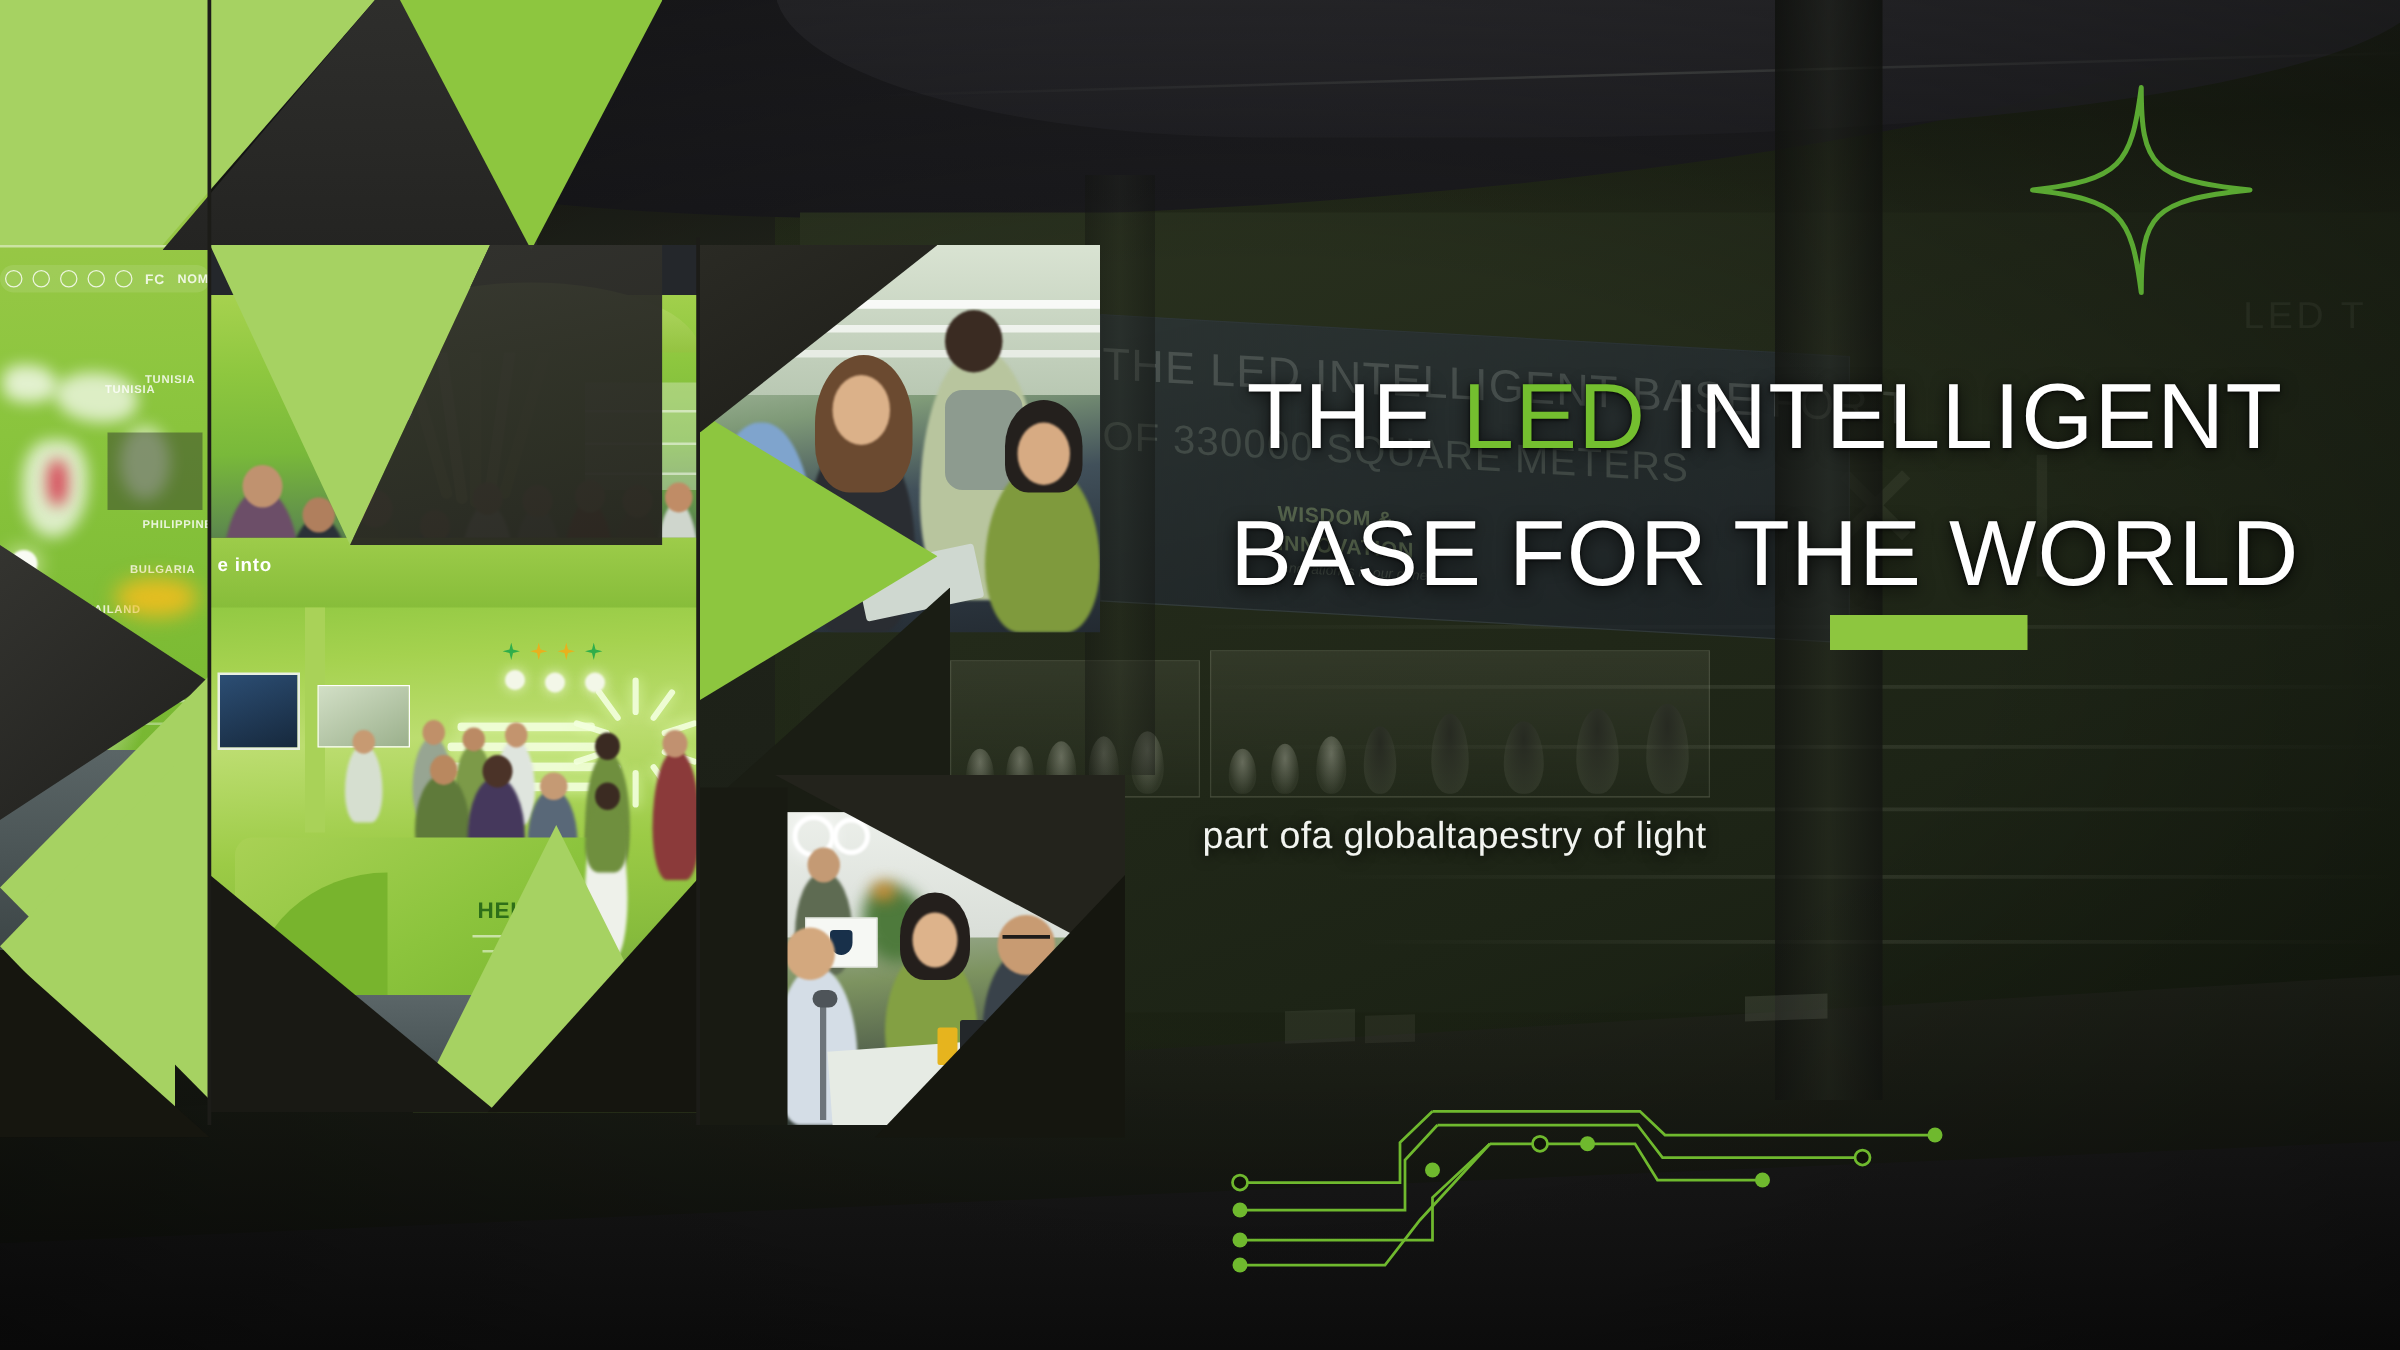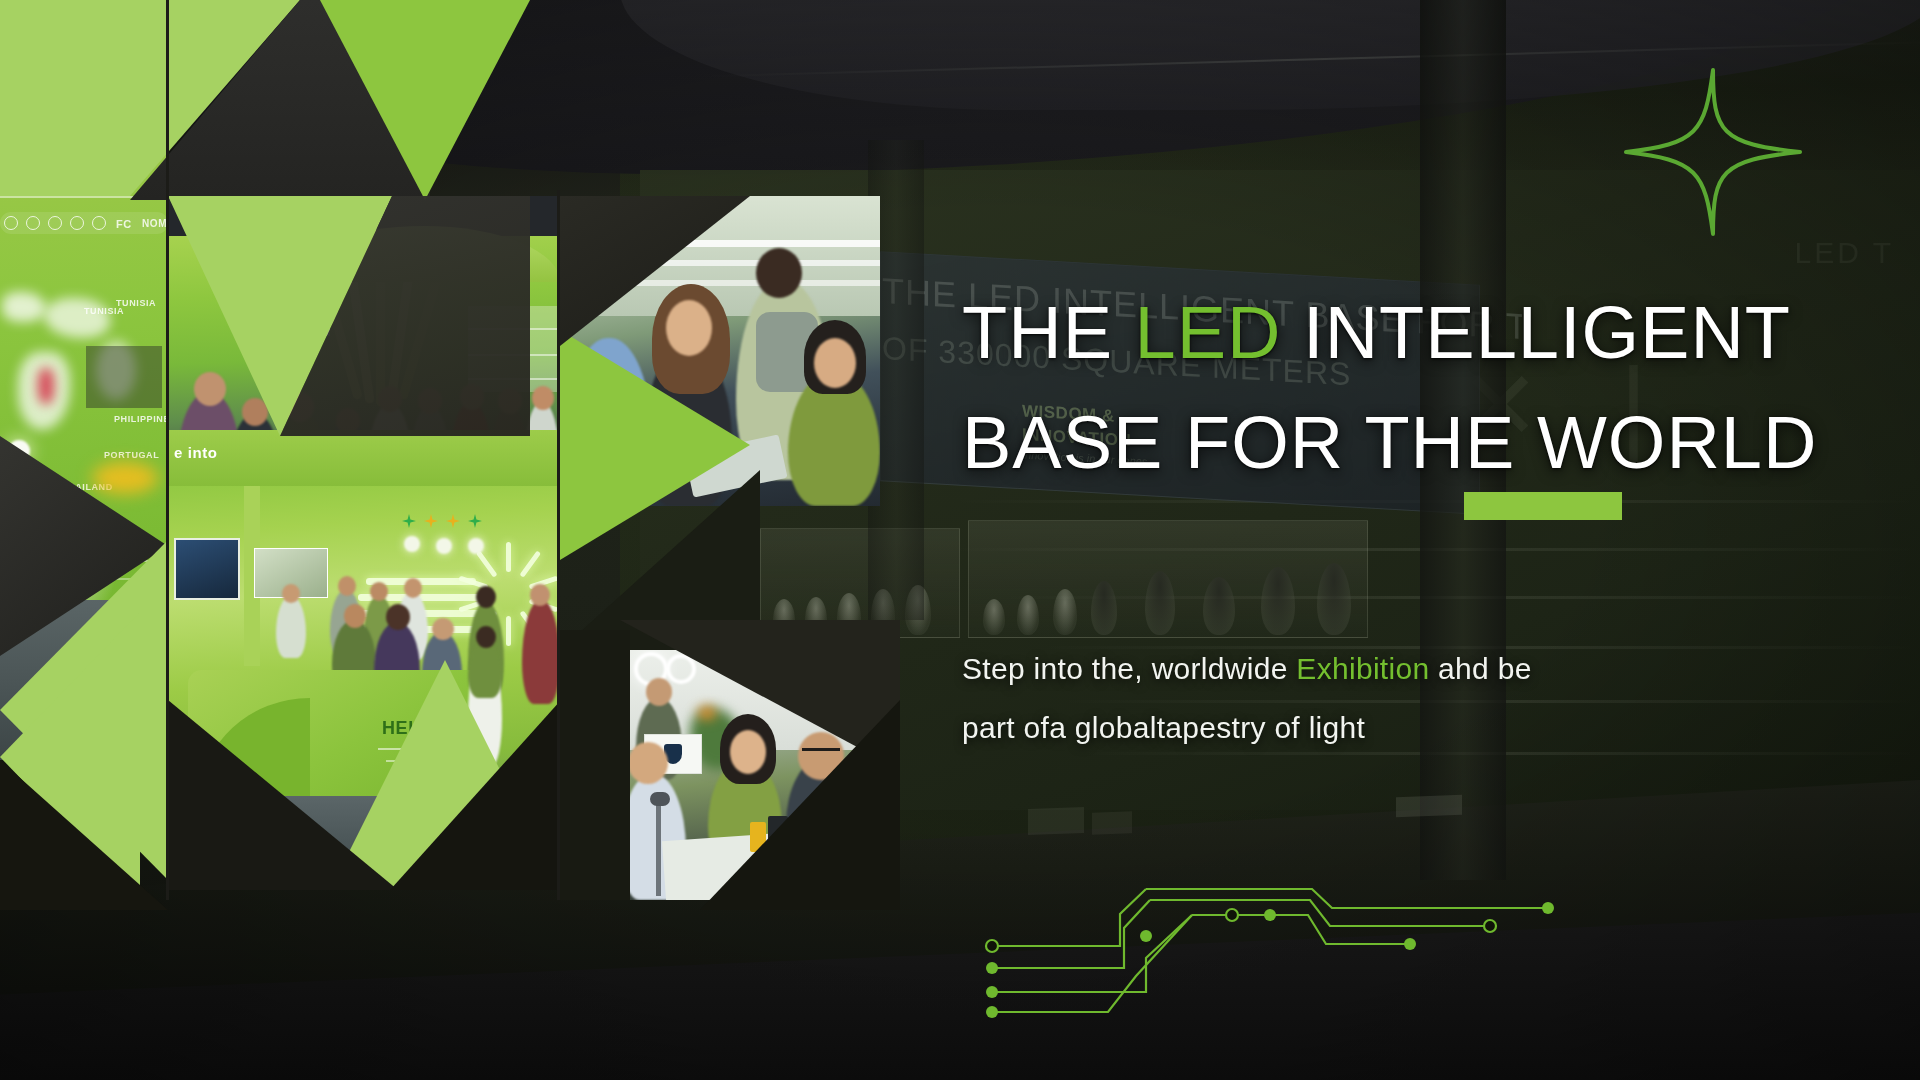--- a/index.html
+++ b/index.html
@@ -144,21 +144,21 @@
   
   .headline{
     position:absolute; left:962px; top:278px; width:900px;
     font-size:74px; line-height:1.48;
     font-weight:400; letter-spacing:1px;
     color:#ffffff;
     text-shadow:0 3px 14px rgba(0,0,0,.75), 0 1px 3px rgba(0,0,0,.9);
     font-family:"Liberation Sans",sans-serif;
     white-space:nowrap;
   }
-  .headline .ln{ display:block; }
+  .headline .ln{ display:block;text-align:center; }
   .headline .accent{ color:#74bf2f; }
   .hl-bar{
     position:absolute; left:1464px; top:492px; width:158px; height:28px;
     background:#8dc63f; z-index:1;
   }
   .hl2{ position:relative; z-index:2; }
 
   .subtitle{
     position:absolute; left:962px; top:640px; width:880px;
     font-size:30px; line-height:1.95; font-weight:300;
@@ -259,21 +259,21 @@
       <div class="tritext" style="left:142px;top:218px;font-size:10px;">NOM</div>
 
       <div class="blob" style="left:2px;top:292px;width:44px;height:30px;background:rgba(255,255,255,.75);border-radius:40% 60% 50% 45%;"></div>
       <div class="blob" style="left:44px;top:298px;width:66px;height:40px;background:rgba(255,255,255,.70);border-radius:45% 55% 40% 60%;"></div>
       <div class="blob" style="left:18px;top:352px;width:52px;height:78px;background:rgba(255,255,255,.72);border-radius:45% 40% 60% 50%;"></div>
       <div class="blob" style="left:38px;top:368px;width:16px;height:36px;background:#d64a5a;border-radius:40%;"></div>
       <div class="blob" style="left:96px;top:340px;width:40px;height:60px;background:rgba(255,255,255,.55);border-radius:50%;"></div>
       <div class="tritext" style="left:84px;top:306px;">TUNISIA</div>
       <div class="tritext" style="left:116px;top:298px;">TUNISIA</div>
       <div class="tritext" style="left:114px;top:414px;">PHILIPPINES</div>
-      <div class="tritext" style="left:104px;top:450px;">PORTUGAL</div>
+      <div class="tritext" style="left:104px;top:450px;">BULGARIA</div>
       <div class="tritext" style="left:62px;top:482px;">THAILAND</div>
       <div class="blob" style="left:92px;top:462px;width:66px;height:32px;background:rgba(240,190,30,.9);border-radius:50%;filter:blur(8px);"></div>
 
       <div class="strip" style="left:86px;top:346px;width:76px;height:62px;background:rgba(40,44,40,.45);"></div>
 
       <div class="strip" style="left:4px;top:468px;width:30px;height:72px;background:#f4f6f1;"></div>
       <div class="strip" style="left:2px;top:538px;width:44px;height:30px;background:#eef0ea;"></div>
       <div class="head" style="left:8px;top:440px;width:22px;height:22px;background:#f9fbf4;box-shadow:0 0 18px rgba(250,255,225,.9);"></div>
 
       <div class="strip" style="left:0;top:196px;width:168px;height:2px;background:rgba(255,255,255,.5);"></div>
@@ -512,21 +512,20 @@
   </div>
 
   <div class="hl-bar"></div>
 
   <div class="headline">
     <span class="ln"><span>THE </span><span class="accent">LED</span><span> INTELLIGENT</span></span>
     <span class="ln hl2">BASE FOR THE WORLD</span>
   </div>
 
   <div class="subtitle">
-    <span class="sl"><span>Step into the, worldwide </span><span class="accent">Exhibition</span><span> ahd be</span></span>
     <span class="sl">part ofa globaltapestry of light</span>
   </div>
 
   <div class="sparkle">
     <svg width="190" height="180" viewBox="0 0 190 180" fill="none">
       <path d="M95 8 C95 70, 103 82, 182 90 C103 98, 95 110, 95 172 C87 110, 79 98, 8 90 C79 82, 87 70, 95 8 Z" stroke="#5aa832" stroke-width="4" fill="none" stroke-linejoin="round"></path>
     </svg>
   </div>
 
   <div class="circuit">

